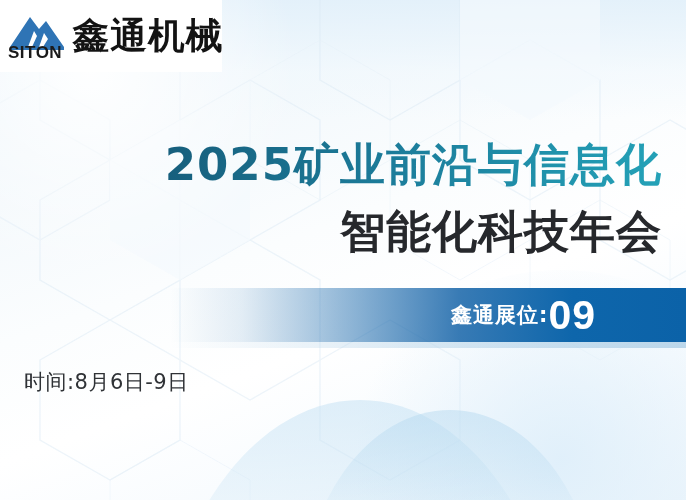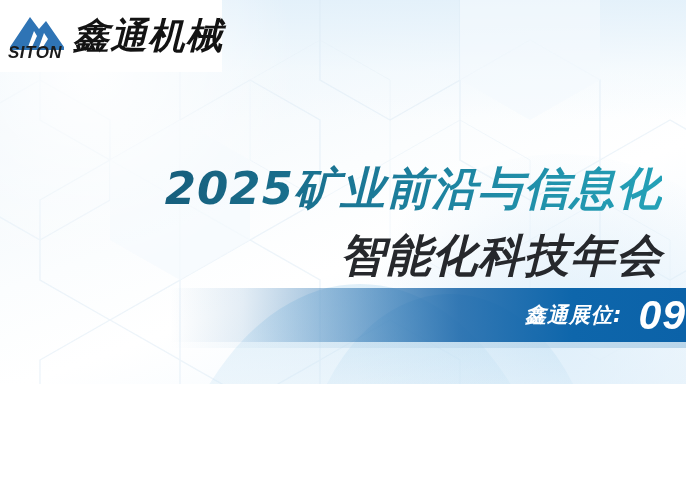--- a/index.html
+++ b/index.html
@@ -7,24 +7,23 @@
     padding: 0;
     background: #ffffff;
   }
   body {
     font-family: "Liberation Sans", "DejaVu Sans", sans-serif;
   }
 
   .poster {
     position: relative;
     width: 686px;
-    height: 384px;
+    height: 500px;
     overflow: hidden;
     background: linear-gradient(160deg, #eaf4fb 0%, #f2f8fc 22%, #fbfdfe 46%, #ffffff 62%, #f7fbfe 80%, #eef6fc 100%);
-    font-style: italic;
   }
 
   
   .bg-hex {
     position: absolute;
     inset: 0;
     pointer-events: none;
     opacity: .85;
   }
   .bg-glow-tl {
@@ -127,21 +126,20 @@
     font-family: "DejaVu Sans", "Liberation Sans", sans-serif;
     font-weight: bold;
     font-size: 45px;
     line-height: 1.18;
     letter-spacing: 1px;
     white-space: nowrap;
     background: linear-gradient(100deg, #13506f 0%, #17617f 28%, #1c7d9b 60%, #24a2b8 100%);
     -webkit-background-clip: text;
     background-clip: text;
     color: transparent;
-    margin-top: 24px;
     -webkit-text-fill-color: transparent;
   }
   .headline-l2 {
     font-family: "DejaVu Sans", "Liberation Sans", sans-serif;
     font-weight: bold;
     font-size: 45px;
     line-height: 1.2;
     letter-spacing: 1px;
     white-space: nowrap;
     color: #26282c;
@@ -158,20 +156,21 @@
     background: linear-gradient(90deg,
         rgba(31,110,175,0) 0%,
         rgba(31,110,175,.12) 14%,
         rgba(28,106,172,.48) 34%,
         rgba(22,100,168,.85) 56%,
         #0e66ab 78%,
         #0b62a8 100%);
     display: flex;
     align-items: center;
     justify-content: flex-end;
+    padding-right: 90px;
     box-sizing: border-box;
     text-align: right;
   }
   .booth-band::after {
     content: "";
     position: absolute;
     left: 0; right: 0; bottom: -6px;
     height: 6px;
     background: linear-gradient(90deg, rgba(197,221,238,0) 0%, rgba(186,214,234,.5) 45%, rgba(168,203,228,.75) 100%);
   }
@@ -182,21 +181,21 @@
     color: #ffffff;
     letter-spacing: 1px;
     white-space: nowrap;
   }
   .booth-number {
     font-family: "Liberation Sans", "DejaVu Sans", sans-serif;
     font-weight: bold;
     font-size: 41px;
     color: #ffffff;
     letter-spacing: 1px;
-    margin-left: 16px;
+    margin-left: 0;
     line-height: 1;
   }
 
   
   .info-row {
     position: absolute;
     left: 24px;
     right: 24px;
     top: 368px;
     display: flex;
@@ -266,15 +265,16 @@
     <div class="headline-l1">2025矿业前沿与信息化</div>
     <div class="headline-l2">智能化科技年会</div>
   </div>
 
   <div class="booth-band">
     <span class="booth-label">鑫通展位:</span>
     <span class="booth-number">09</span>
   </div>
 
   <div class="info-row">
+    <span class="info-item">时间:8月6日-9日</span>
   </div>
 
 </div>
 
 </body></html>

